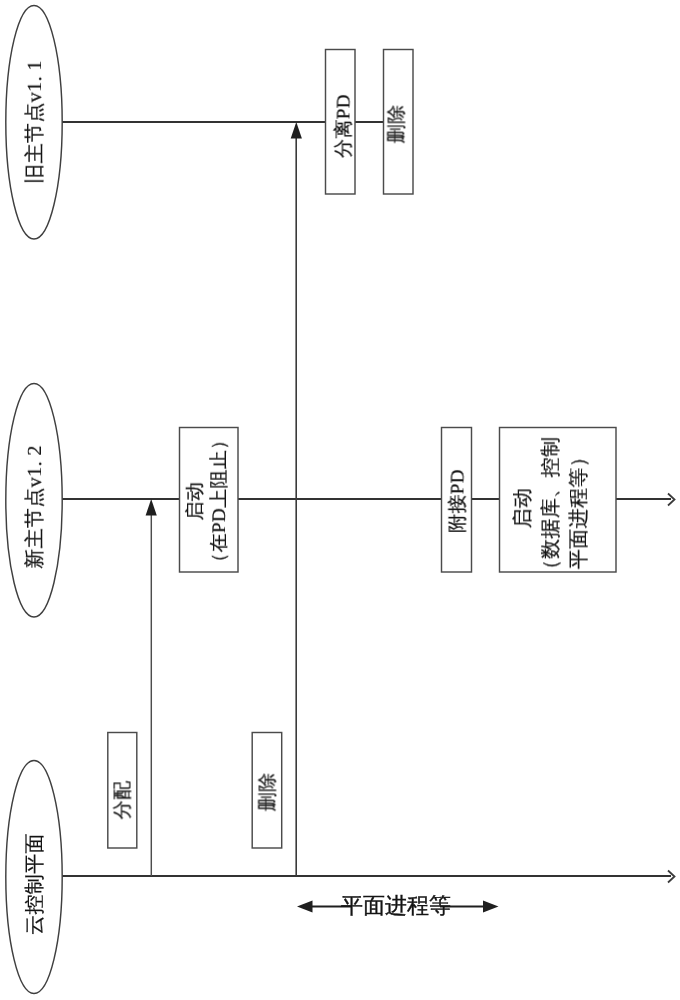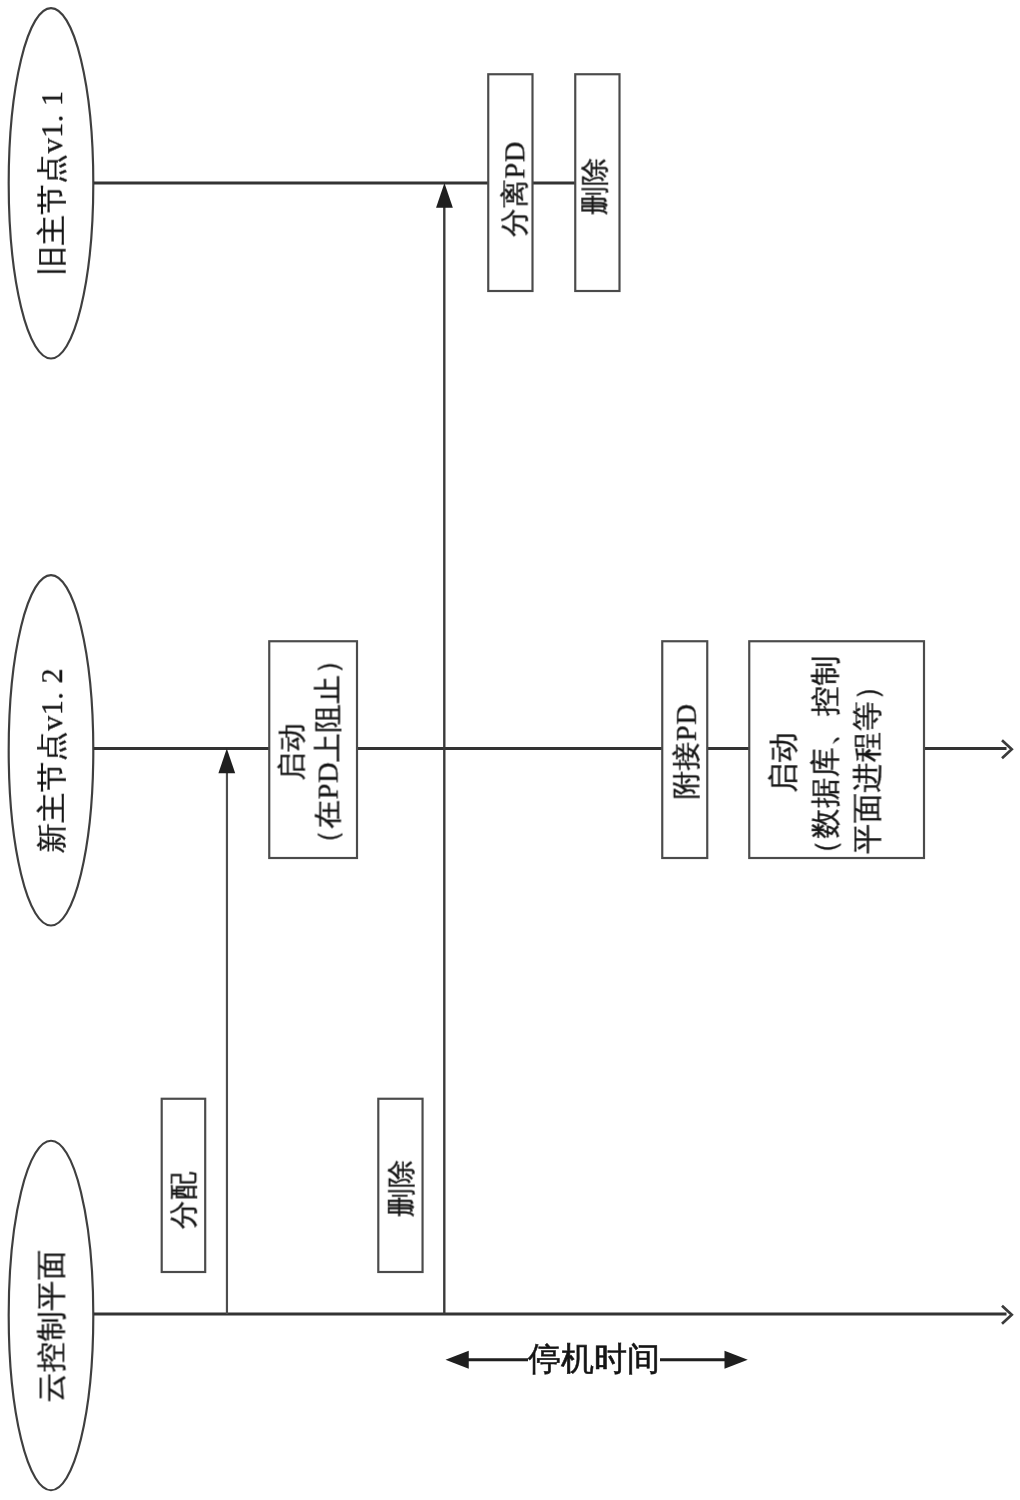--- a/index.html
+++ b/index.html
@@ -98,14 +98,14 @@
       <div>平面进程等）</div>
     </div>
   </div>
   <div class="vwrap" style="left:123px;top:800px;">
     <div class="vtxt" style="font-size:19px;">分配</div>
   </div>
   <div class="vwrap" style="left:268px;top:792px;">
     <div class="vtxt" style="font-size:19px;">删除</div>
   </div>
 
-  <div class="vlabel" style="left:396px;top:906px;font-size:22px;transform:translate(-50%,-50%) translateZ(0);-webkit-text-stroke:0.4px #141414;">停机时间</div>
+  <div class="vlabel" style="left:396px;top:906px;font-size:22px;transform:translate(-50%,-50%) translateZ(0);-webkit-text-stroke:0.4px #141414;">平面进程等</div>
 </div>
 
 </body></html>

